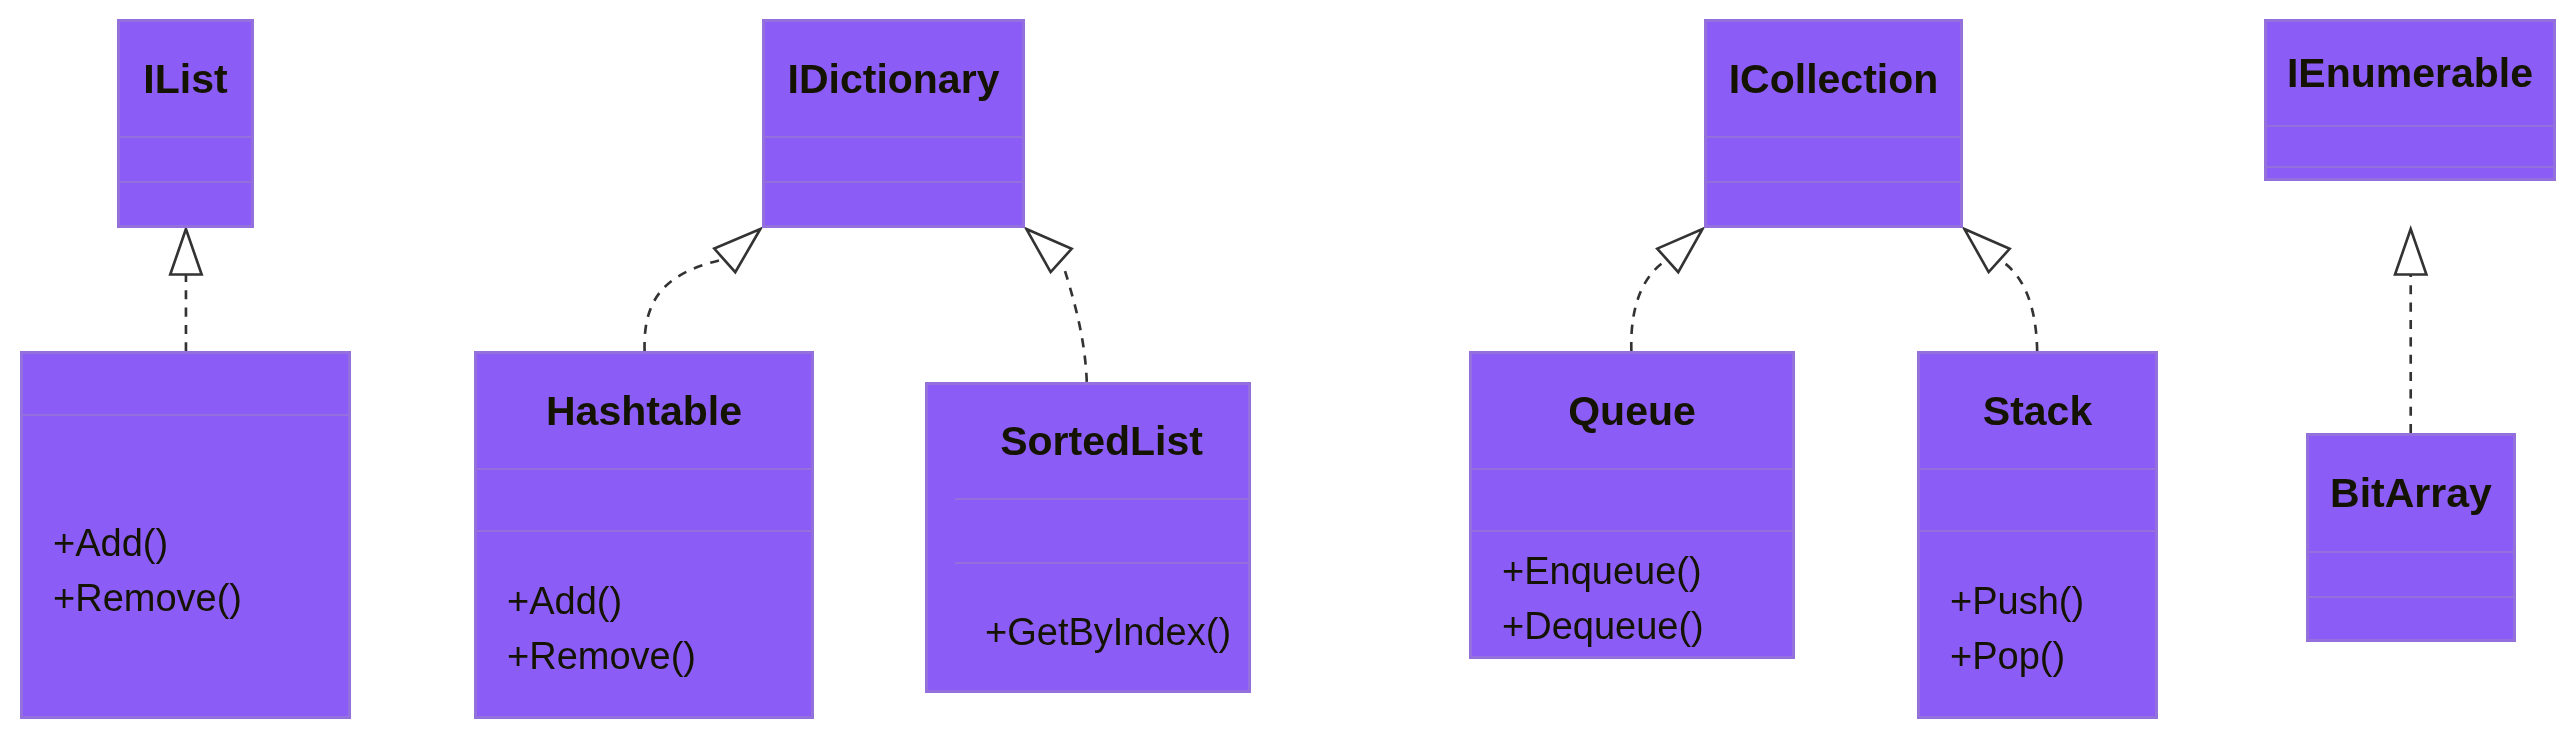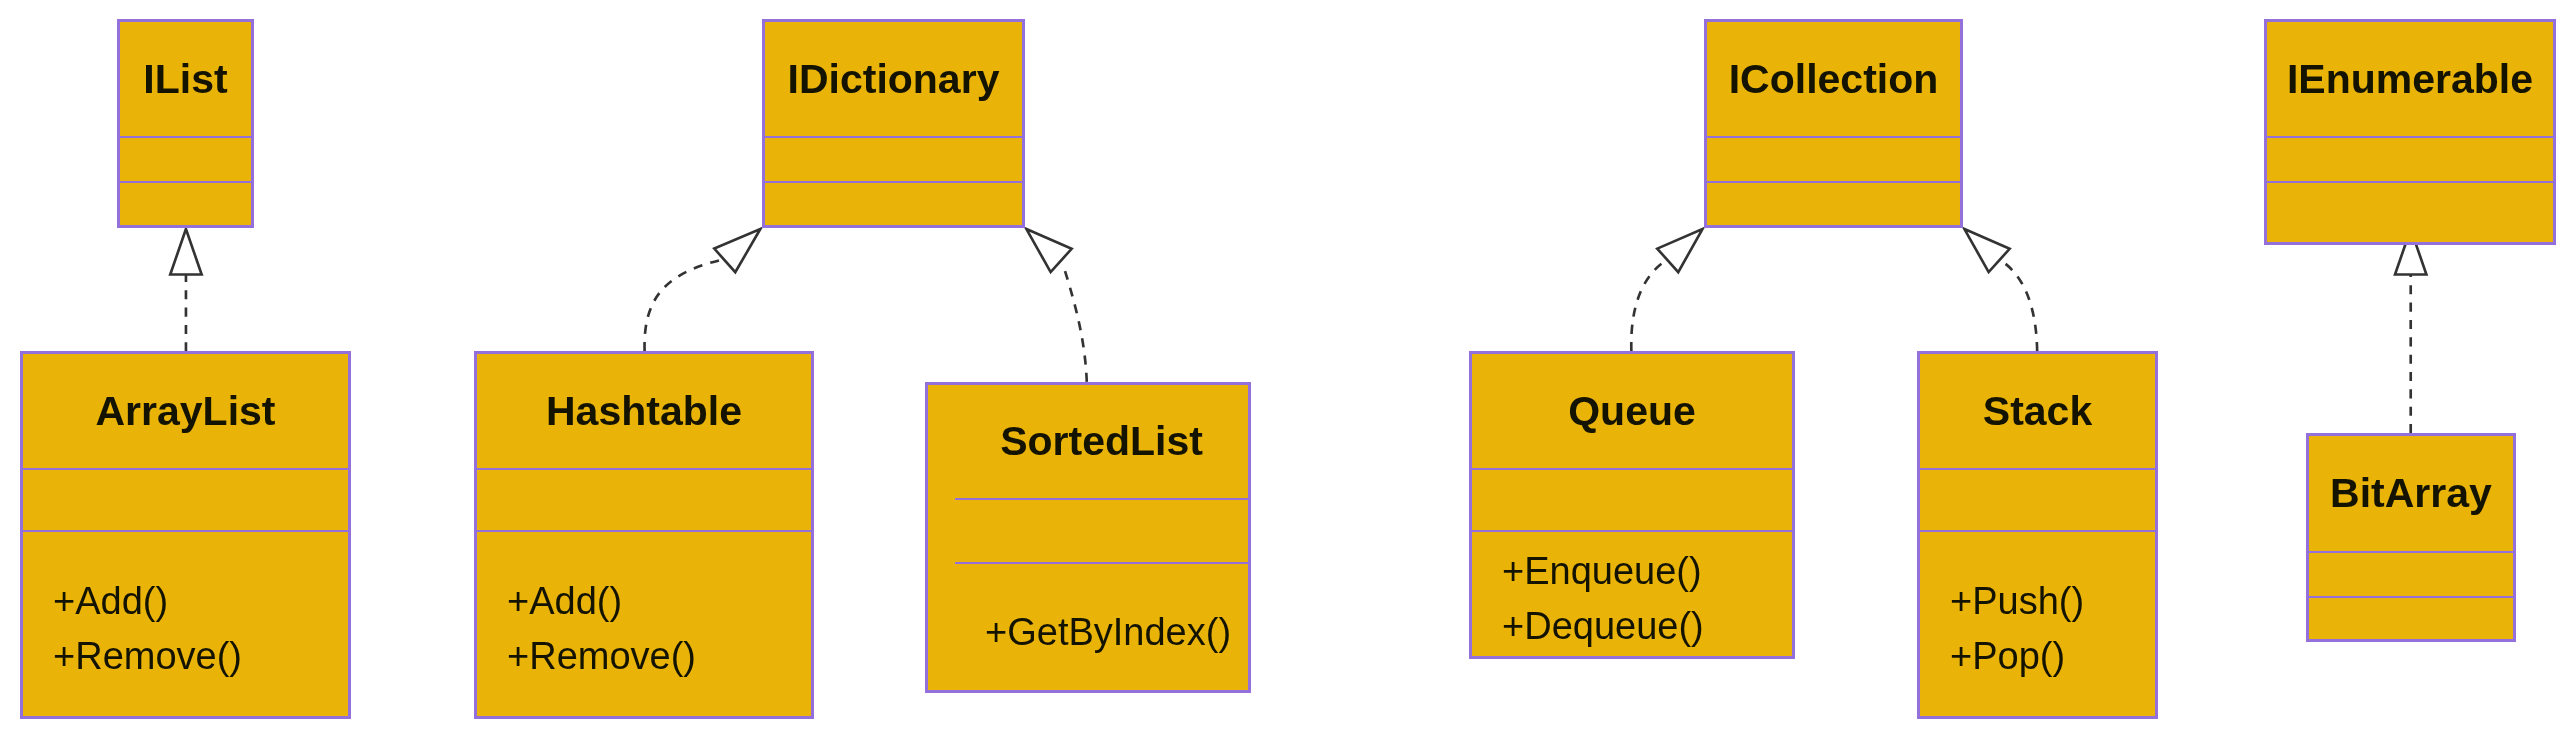--- a/index.html
+++ b/index.html
@@ -9,21 +9,21 @@
     font-family:"Liberation Sans", sans-serif;
   }
   #canvas{position:relative;width:2576px;height:744px;background:#ffffff;}
   #edges{position:absolute;left:0;top:0;width:2576px;height:744px;}
   .rel{fill:none;stroke:#333333;stroke-width:3.2;stroke-dasharray:11 10;}
   .head{fill:#ffffff;stroke:#333333;stroke-width:3.2;stroke-linejoin:miter;}
 
   .uml-box{
     position:absolute;
     box-sizing:border-box;
-    background:#eab308;
+    background:#8b5cf6;
     border:3.3px solid #9370DB;
     display:flex;flex-direction:column;
     color:#131300;
   }
   .uml-title{
     box-sizing:border-box;
     border-bottom:2.5px solid #9370DB;
     display:flex;align-items:center;justify-content:center;
     font-weight:bold;font-size:41px;
     white-space:nowrap;
@@ -49,21 +49,21 @@
   
   .cls1 .uml-title{height:115px;}
   .cls1 .uml-attrs{height:64px;}
   
   .cls0 .uml-title{height:117px;}
   .cls0 .uml-attrs{height:45px;}
 
   #box-ilist      {left:117px; top:19px;  width:137px; height:209px;}
   #box-idictionary{left:762px; top:19px;  width:263px; height:209px;}
   #box-icollection{left:1704px;top:19px;  width:259px; height:209px;}
-  #box-ienumerable{left:2264px;top:19px;  width:292px; height:226px;}
+  #box-ienumerable{left:2264px;top:19px;  width:292px; height:162px;}
   #box-arraylist  {left:20px;  top:351px; width:331px; height:368px;}
   #box-hashtable  {left:474px; top:351px; width:340px; height:368px;}
   #box-sortedlist {left:925px;top:382px; width:326px; height:311px;padding-left:27px;}
   #box-queue      {left:1469px;top:351px; width:326px; height:308px;}
   #box-stack      {left:1917px;top:351px; width:241px; height:368px;}
   #box-bitarray   {left:2306px;top:433px; width:210px; height:209px;}
 </style>
 </head>
 <body>
 
@@ -114,21 +114,20 @@
     <div class="uml-methods"></div>
   </div>
 
   <div class="uml-box iface" id="box-ienumerable">
     <div class="uml-title">IEnumerable</div>
     <div class="uml-attrs"></div>
     <div class="uml-methods"></div>
   </div>
 
   <div class="uml-box cls2" id="box-arraylist">
-    <div class="uml-title">ArrayList</div>
     <div class="uml-attrs"></div>
     <div class="uml-methods">
       <div>+Add()</div>
       <div>+Remove()</div>
     </div>
   </div>
 
   <div class="uml-box cls2" id="box-hashtable">
     <div class="uml-title">Hashtable</div>
     <div class="uml-attrs"></div>

